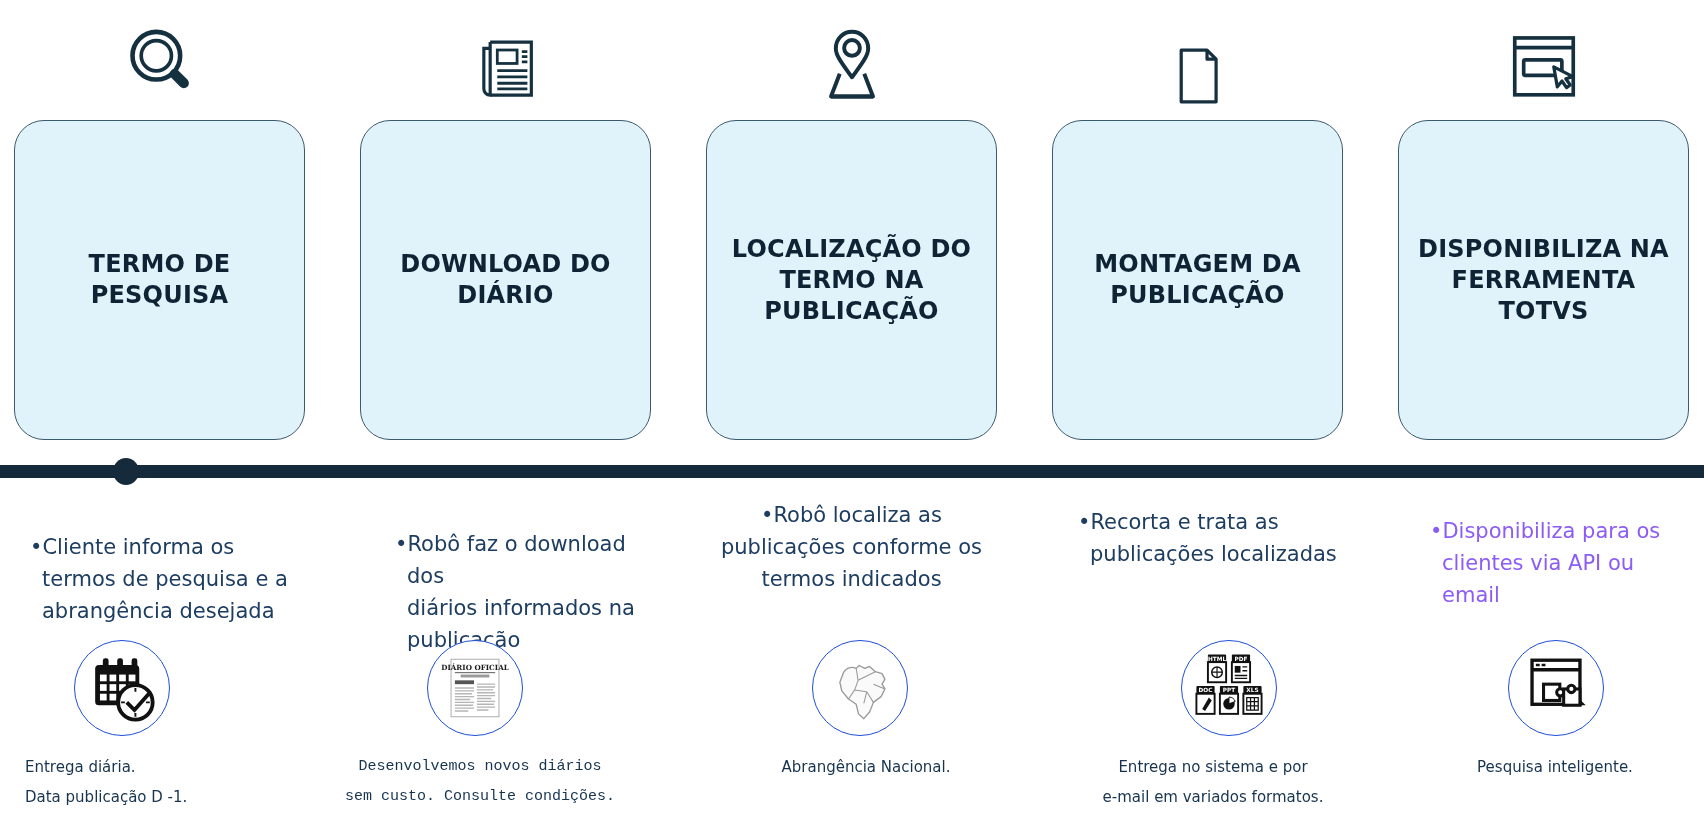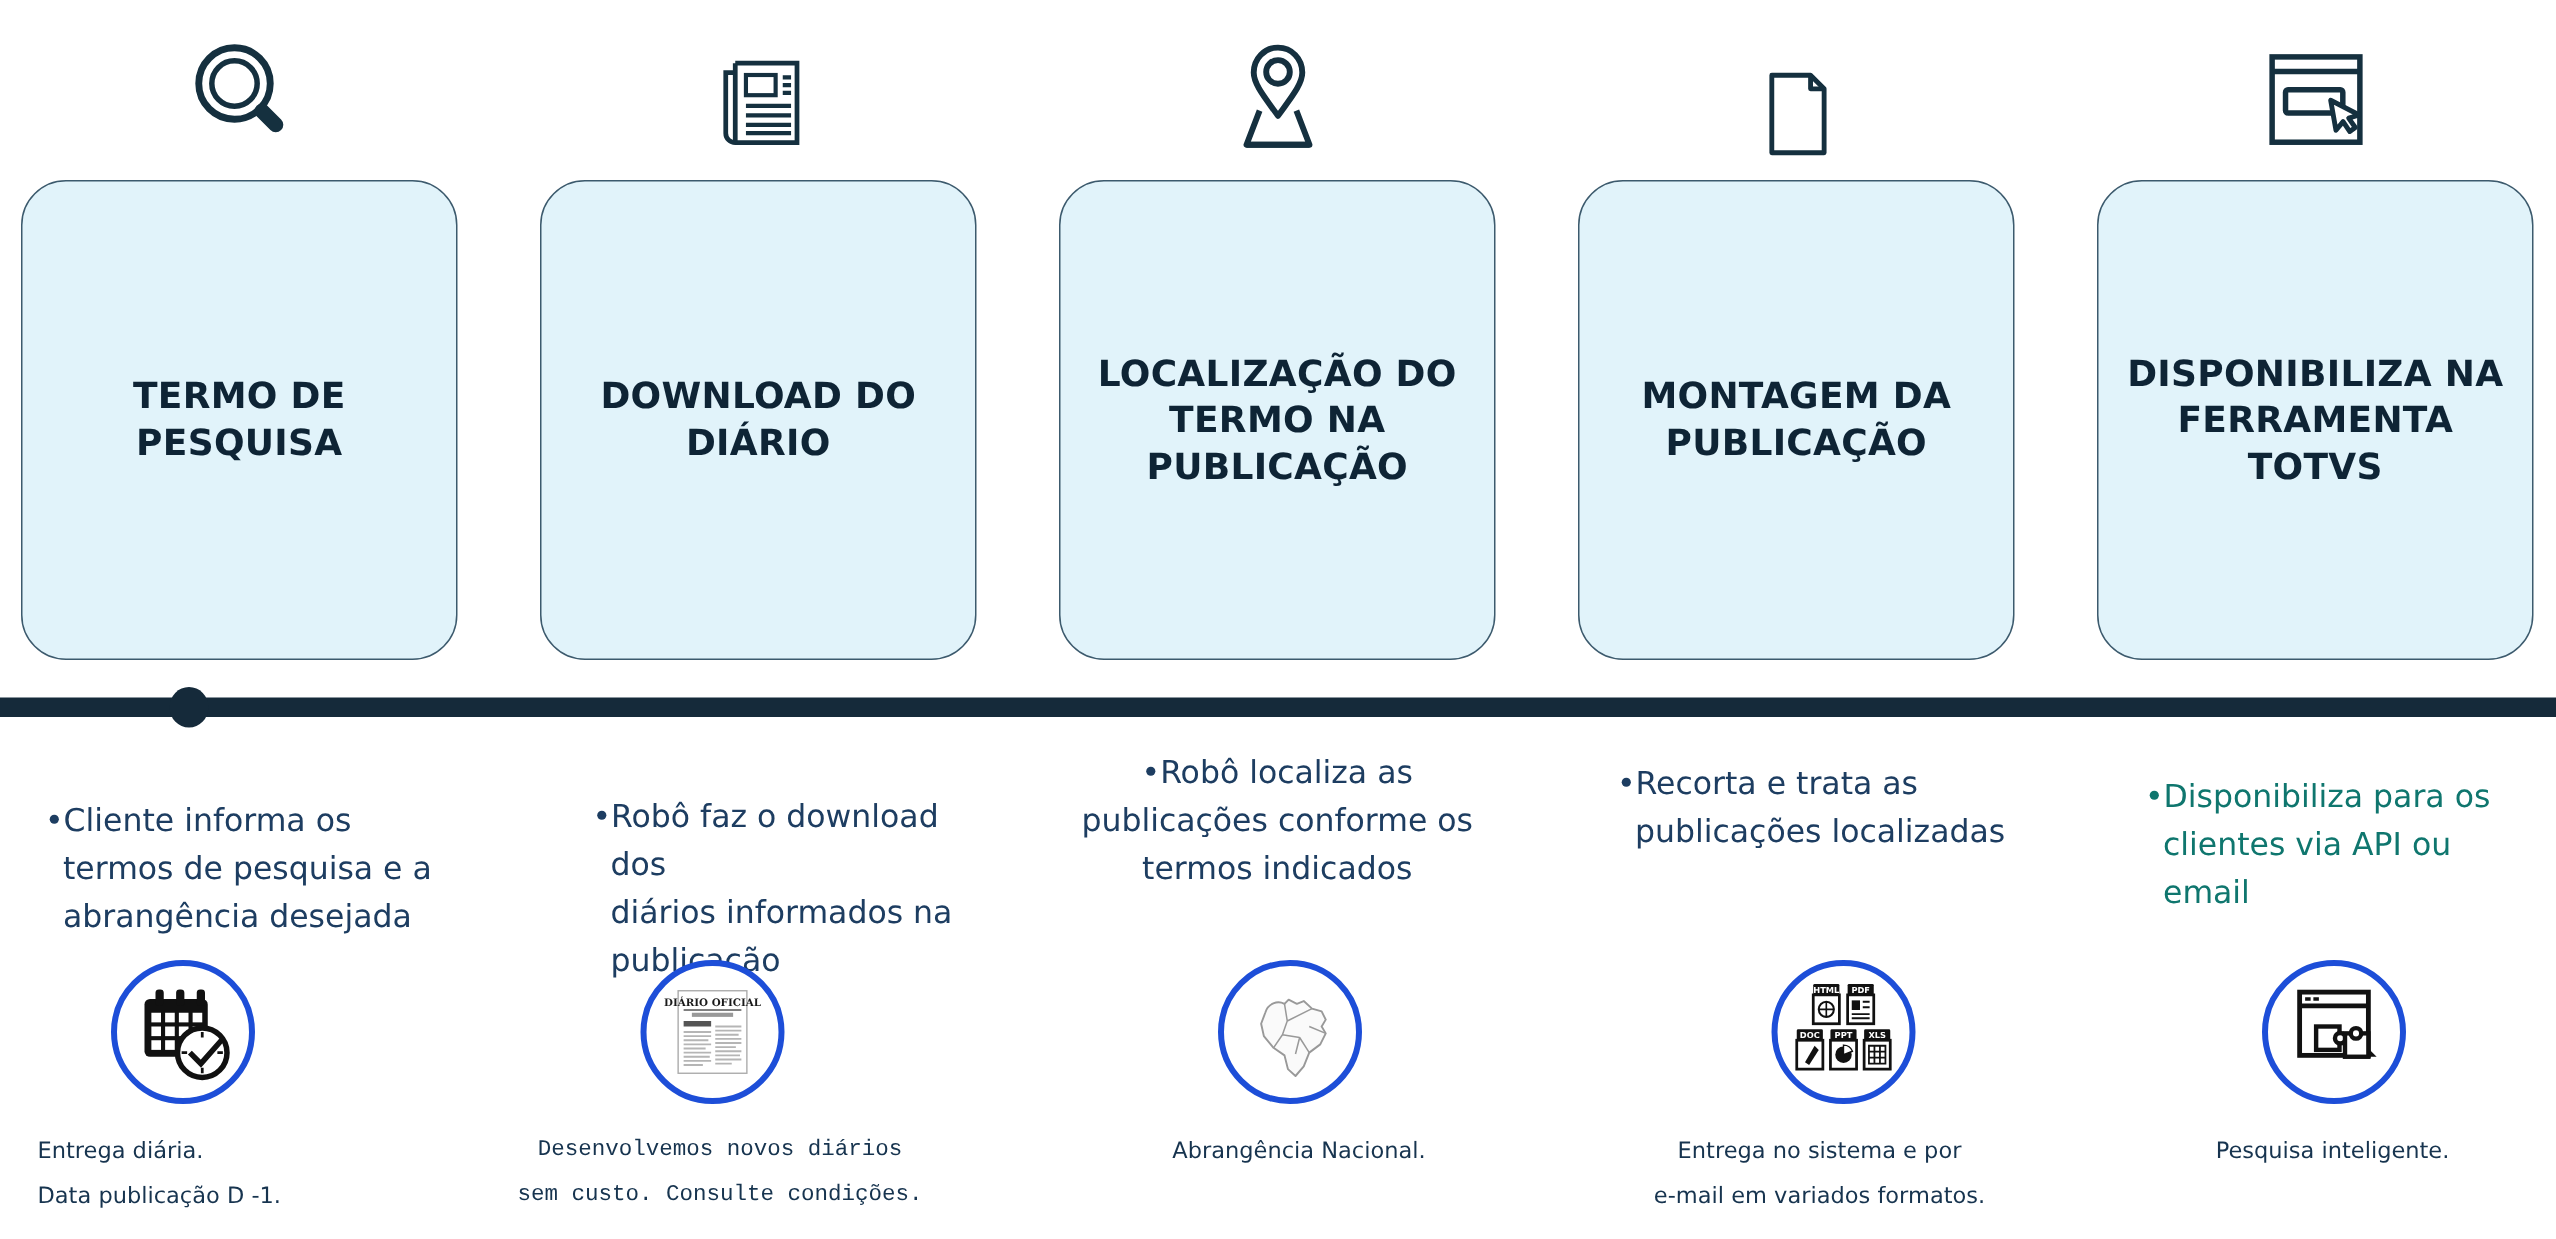--- a/index.html
+++ b/index.html
@@ -32,23 +32,23 @@
   }
   .spacer { height:38px; }
   .bullet {
     height:162px; font-size:21px; line-height:32px; color:#1d3d61;
     white-space:pre-line; text-indent:-12px;
   }
   .col1 .bullet { padding-top:53px; padding-left:28px; }
   .col2 .bullet { padding-top:50px; padding-left:47px; }
   .col3 .bullet { padding-top:21px; padding-left:0; text-align:center; text-indent:0; }
   .col4 .bullet { padding-top:28px; padding-left:38px; }
-  .col5 .bullet { padding-top:37px; padding-left:44px; color:#0f766e; }
+  .col5 .bullet { padding-top:37px; padding-left:44px; color:#8b5cf6; }
   .badge {
-    width:96px; height:96px; border-radius:50%; border:4px solid #1d4ed8;
+    width:96px; height:96px; border-radius:50%; border:1px solid #1d4ed8;
     background:#fff; display:flex; align-items:center; justify-content:center;
     flex-shrink:0;
   }
   .col1 .badge { margin-left:60px; }
   .col2 .badge { margin-left:67px; }
   .col3 .badge { margin-left:106px; }
   .col4 .badge { margin-left:129px; }
   .col5 .badge { margin-left:110px; }
   .caption {
     margin-top:16px; font-size:15px; line-height:30px; color:#17344f;

